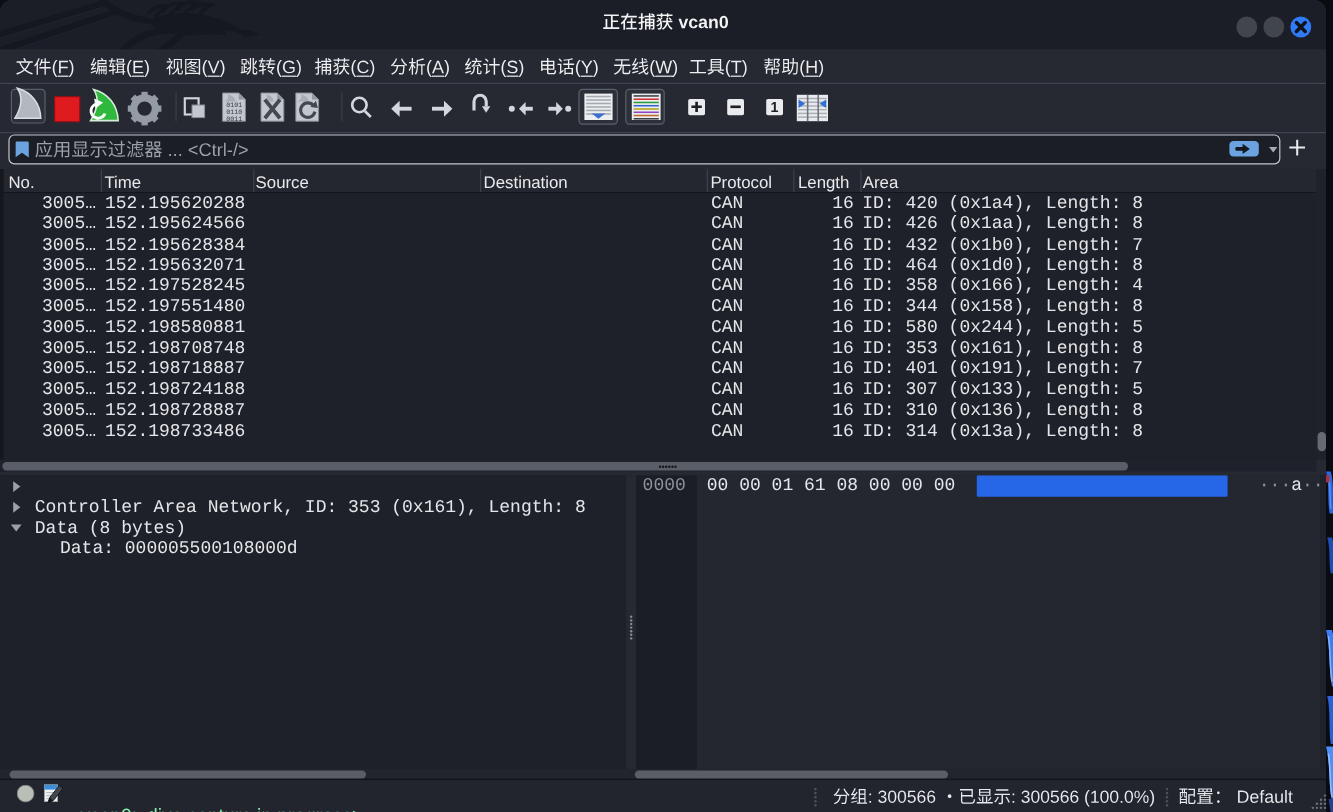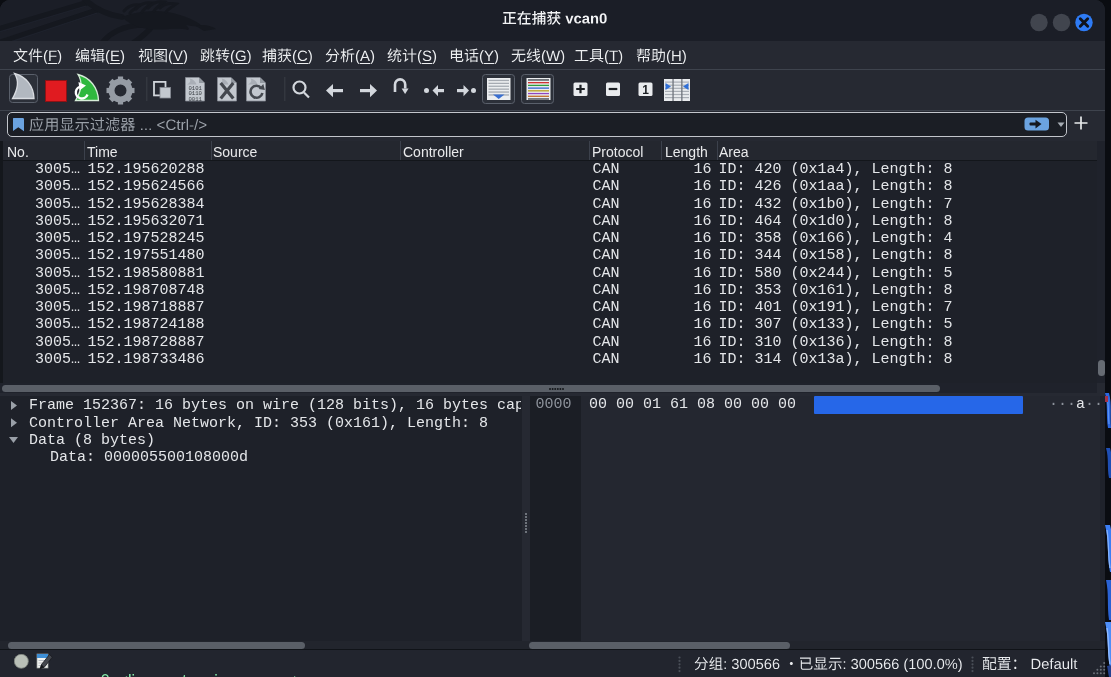--- a/index.html
+++ b/index.html
@@ -217,21 +217,21 @@
 <path d="M11.5,2.8 L17.5,7.1 L11.5,11.4 Z" fill="#15181f"></path>
 <path d="M33.5,5.5 l3.5,4.5 l3.5,-4.5 Z" fill="#a6acb4"></path>
 </svg>
 <svg class="abs" style="left:1073px;top:115px" width="16" height="16">
       <path d="M8,1.5 V14.5 M1.5,8 H14.5" stroke="#e8eaec" stroke-width="1.7"></path>
     </svg>
 <div class="abs" style="left:0;top:141px;width:1097px;height:19.5px;background:#24272f;border-bottom:1px solid #13161b;color:#e9eaec;font-size:14px"></div>
 <div class="abs" style="left:7px;top:143.5px;font-size:14px;color:#e9eaec">No.</div>
 <div class="abs" style="left:87px;top:143.5px;font-size:14px;color:#e9eaec">Time</div>
 <div class="abs" style="left:213px;top:143.5px;font-size:14px;color:#e9eaec">Source</div>
-<div class="abs" style="left:403px;top:143.5px;font-size:14px;color:#e9eaec">Controller</div>
+<div class="abs" style="left:403px;top:143.5px;font-size:14px;color:#e9eaec">Destination</div>
 <div class="abs" style="left:592px;top:143.5px;font-size:14px;color:#e9eaec">Protocol</div>
 <div class="abs" style="left:665px;top:143.5px;font-size:14px;color:#e9eaec">Length</div>
 <div class="abs" style="left:719px;top:143.5px;font-size:14px;color:#e9eaec">Area</div>
 <div class="abs" style="left:83.5px;top:141px;width:1px;height:19px;background:#3c414c"></div>
 <div class="abs" style="left:210.5px;top:141px;width:1px;height:19px;background:#3c414c"></div>
 <div class="abs" style="left:399.5px;top:141px;width:1px;height:19px;background:#3c414c"></div>
 <div class="abs" style="left:588.5px;top:141px;width:1px;height:19px;background:#3c414c"></div>
 <div class="abs" style="left:660.5px;top:141px;width:1px;height:19px;background:#3c414c"></div>
 <div class="abs" style="left:716.5px;top:141px;width:1px;height:19px;background:#3c414c"></div>
 <div class="abs" style="left:0;top:160.5px;width:1097px;height:223px;background:#1e2129"></div>
@@ -255,21 +255,20 @@
 <svg class="abs" style="left:547px;top:386.5px" width="20" height="4">
       <circle cx="3.0" cy="2" r="1" fill="#14161a"></circle>
       <circle cx="5.6" cy="2" r="1" fill="#14161a"></circle>
       <circle cx="8.2" cy="2" r="1" fill="#14161a"></circle>
       <circle cx="10.8" cy="2" r="1" fill="#14161a"></circle>
       <circle cx="13.4" cy="2" r="1" fill="#14161a"></circle>
       <circle cx="16.0" cy="2" r="1" fill="#14161a"></circle>
     </svg>
 <div class="abs" style="left:0;top:392.5px;width:1105px;height:3px;background:#262932"></div>
 <div class="abs" style="left:0;top:395.5px;width:522px;height:245px;background:#1e2129;overflow:hidden"></div>
-<div class="abs mono" style="left:29px;top:397.3px;height:17.2px;line-height:17.2px;width:492px;overflow:hidden">Frame 152367: 16 bytes on wire (128 bits), 16 bytes cap</div>
 <div class="abs mono" style="left:29px;top:414.5px;height:17.2px;line-height:17.2px;width:492px;overflow:hidden">Controller Area Network, ID: 353 (0x161), Length: 8</div>
 <div class="abs mono" style="left:29px;top:431.7px;height:17.2px;line-height:17.2px;width:492px;overflow:hidden">Data (8 bytes)</div>
 <div class="abs mono" style="left:50px;top:448.9px;height:17.2px;line-height:17.2px;width:471px;overflow:hidden">Data: 000005500108000d</div>
 <svg class="abs" style="left:9px;top:399px" width="12" height="70">
       <path d="M2,2 L8,6.5 L2,11 Z" fill="#9aa0a8"></path>
       <path d="M2,19.2 L8,23.7 L2,28.2 Z" fill="#9aa0a8"></path>
       <path d="M0,38 L9,38 L4.5,44 Z" fill="#9aa0a8"></path>
     </svg>
 <div class="abs" style="left:522px;top:395.5px;width:7.5px;height:245px;background:#262932"></div>
 <svg class="abs" style="left:524px;top:512px" width="4" height="24">

